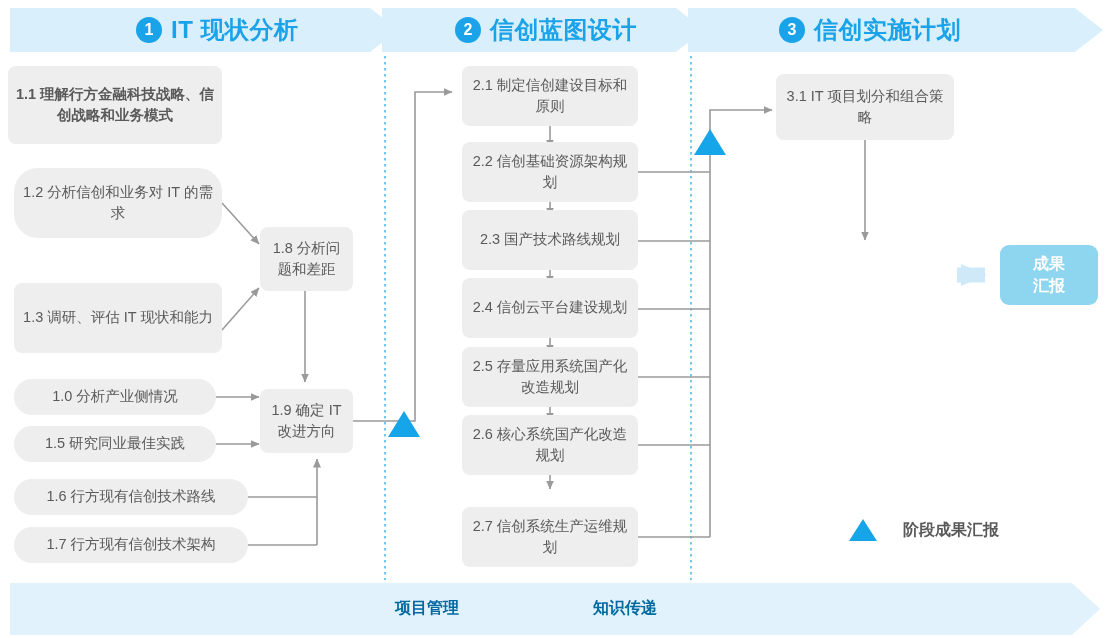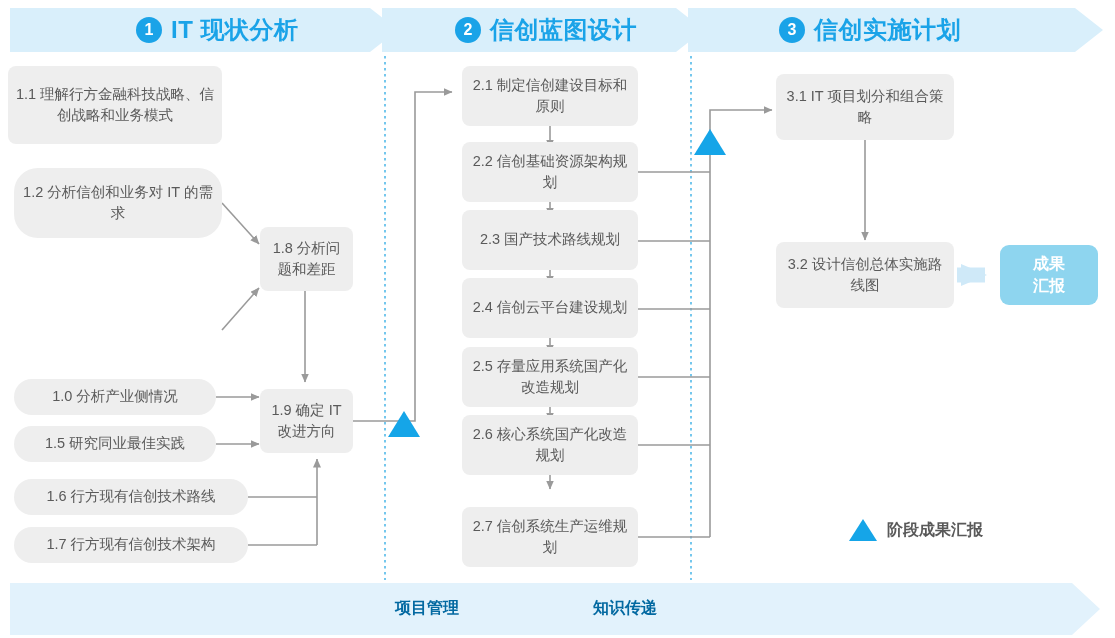--- a/index.html
+++ b/index.html
@@ -33,21 +33,21 @@
 
   .result-box{position:absolute;background:#8ed5ef;border-radius:9px;
               display:flex;align-items:center;justify-content:center;
               text-align:center;color:#ffffff;font-size:16px;font-weight:bold;
               line-height:1.35;box-sizing:border-box;}
 
   
   .legend{position:absolute;display:flex;align-items:center;gap:10px;}
   .legend-tri{width:0;height:0;border-left:14px solid transparent;
               border-right:14px solid transparent;border-bottom:22px solid #15a5e8;}
-  .legend-txt{color:#595959;font-size:16px;font-weight:bold;white-space:nowrap;}
+  .legend-txt{color:#595959;font-size:16px;font-weight:bold;white-space:nowrap;margin-left:16px;}
 
   .tri{position:absolute;width:0;height:0;
        border-left:16px solid transparent;border-right:16px solid transparent;
        border-bottom:26px solid #15a5e8;}
 
   .lines-svg{position:absolute;left:0;top:0;width:1115px;height:638px;
              pointer-events:none;}
 </style>
 </head>
 <body>
@@ -123,39 +123,39 @@
       <path d="M638,537 L710,537"></path>
 
       <path d="M710,537 L710,110 L772,110" marker-end="url(#ah)"></path>
 
       <path d="M865,140 L865,240" marker-end="url(#ah)"></path>
     </g>
 
     <path d="M957,275 L985,275" stroke="#cfe9f8" stroke-width="15" fill="none" marker-end="url(#ahb)"></path>
   </svg>
 
-  <div class="box" style="left:8px;top:66px;width:214px;height:78px;">1.1 理解行方金融科技战略、信创战略和业务模式</div>
+  <div class="box" style="left:8px;top:66px;width:214px;height:78px;font-weight:bold;">1.1 理解行方金融科技战略、信创战略和业务模式</div>
   <div class="box" style="left:14px;top:168px;width:208px;height:70px;border-radius:24px;">1.2 分析信创和业务对 IT 的需求</div>
+  <div class="box" style="left:14px;top:283px;width:208px;height:70px;">1.3 调研、评估 IT 现状和能力</div>
   <div class="box pill" style="left:14px;top:379px;width:202px;height:36px;">1.0 分析产业侧情况</div>
   <div class="box pill" style="left:14px;top:426px;width:202px;height:36px;">1.5 研究同业最佳实践</div>
   <div class="box pill" style="left:14px;top:479px;width:234px;height:36px;">1.6 行方现有信创技术路线</div>
   <div class="box pill" style="left:14px;top:527px;width:234px;height:36px;">1.7 行方现有信创技术架构</div>
   <div class="box" style="left:260px;top:227px;width:93px;height:64px;">1.8 分析问题和差距</div>
   <div class="box" style="left:260px;top:389px;width:93px;height:64px;">1.9 确定 IT 改进方向</div>
 
   <div class="box" style="left:462px;top:66px;width:176px;height:60px;">2.1 制定信创建设目标和原则</div>
   <div class="box" style="left:462px;top:142px;width:176px;height:60px;">2.2 信创基础资源架构规划</div>
   <div class="box" style="left:462px;top:210px;width:176px;height:60px;">2.3 国产技术路线规划</div>
   <div class="box" style="left:462px;top:278px;width:176px;height:60px;">2.4 信创云平台建设规划</div>
   <div class="box" style="left:462px;top:347px;width:176px;height:60px;">2.5 存量应用系统国产化改造规划</div>
   <div class="box" style="left:462px;top:415px;width:176px;height:60px;">2.6 核心系统国产化改造规划</div>
   <div class="box" style="left:462px;top:507px;width:176px;height:60px;">2.7 信创系统生产运维规划</div>
 
   <div class="box" style="left:776px;top:74px;width:178px;height:66px;">3.1 IT 项目划分和组合策略</div>
-  <div class="box" style="left:776px;top:242px;width:178px;height:66px;">3.2 设计信创总体实施路线图</div>
   <div class="result-box" style="left:1000px;top:245px;width:98px;height:60px;white-space:pre-line;">成果
 汇报</div>
 
   <div class="tri" style="left:388px;top:411px;"></div>
   <div class="tri" style="left:694px;top:129px;"></div>
 
   <div class="legend" style="left:849px;top:519px;">
     <span class="legend-tri"></span>
     <span class="legend-txt">阶段成果汇报</span>
   </div>

